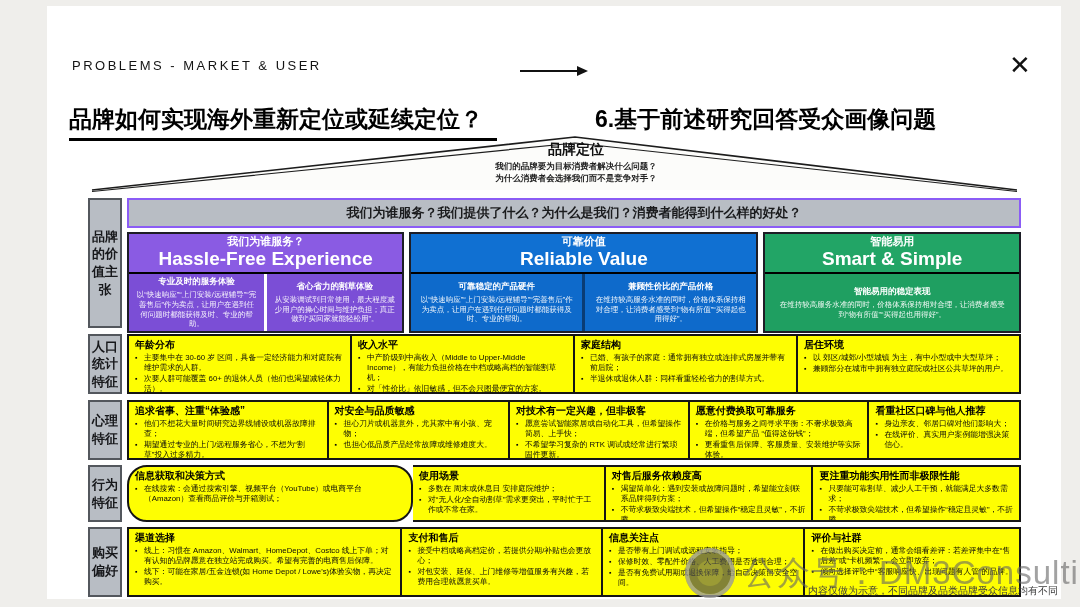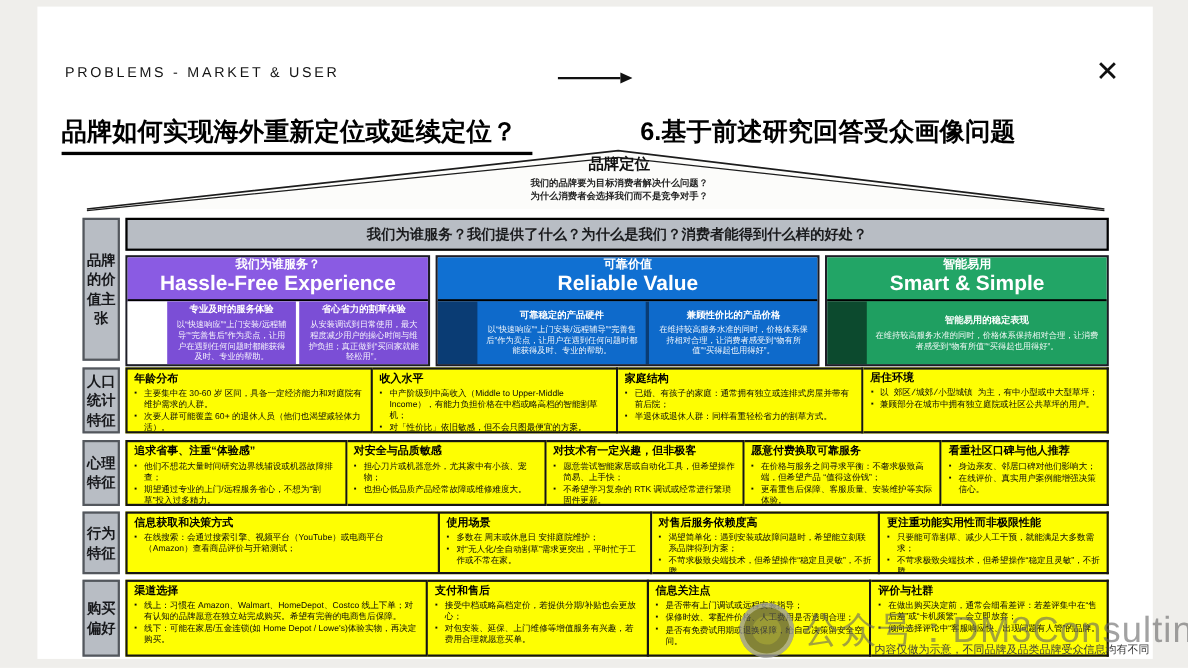--- a/index.html
+++ b/index.html
@@ -1,17 +1,17 @@
 <!DOCTYPE html>
 <html><head>
 <meta charset="utf-8">
 <style>
   html,body{margin:0;padding:0;width:1080px;height:607px;overflow:hidden;
     background:#efeeeb;font-family:"Liberation Sans","DejaVu Sans",sans-serif;}
-  .slide{position:absolute;left:34px;top:6px;width:1014px;height:593px;background:#ffffff;}
+  .slide{position:absolute;left:47px;top:6px;width:1014px;height:593px;background:#ffffff;}
 
   .eyebrow{position:absolute;left:25px;top:52px;font-size:13px;letter-spacing:2.5px;
     font-weight:500;color:#141414;}
   .arrow{position:absolute;left:473px;top:58px;}
   .close{position:absolute;left:962px;top:46px;font-size:26px;font-weight:300;color:#111;
     cursor:pointer;line-height:1;}
 
   .title-left{position:absolute;left:22px;top:98px;margin:0;font-size:23px;font-weight:900;
     color:#000;border-bottom:3px solid #000;padding-bottom:3px;padding-right:14px;}
   .title-right{position:absolute;left:548px;top:98px;margin:0;font-size:23px;font-weight:900;color:#000;}
@@ -26,30 +26,30 @@
 
   .table{position:absolute;left:41px;top:192px;width:933px;}
   .t-row{display:flex;gap:5px;}
   .row-label{width:34px;flex:0 0 34px;background:#b8bdc4;border:2px solid #53575d;
     display:flex;align-items:center;justify-content:center;text-align:center;
     font-size:13px;font-weight:700;color:#17181b;line-height:1.35;padding:2px;box-sizing:border-box;}
   .row-cells{flex:1;display:flex;min-width:0;}
 
   #vp-row{height:130px;}
   .vp-content{flex:1;display:flex;flex-direction:column;min-width:0;}
-  .vp-header{height:30px;flex:0 0 30px;background:#b8bdc4;border:2px solid #000000;
+  .vp-header{height:30px;flex:0 0 30px;background:#b8bdc4;border:2px solid #8b5cf6;
     box-sizing:border-box;display:flex;align-items:center;justify-content:center;
     font-size:13px;font-weight:700;color:#1a1b1d;}
   .vp-pillars{flex:1;display:flex;gap:5px;margin-top:4px;min-width:0;}
   .pillar{display:flex;flex-direction:column;border:2px solid #1d1d26;box-sizing:border-box;min-width:0;}
   .pillar-head{height:38px;flex:0 0 38px;background:var(--hd);border-bottom:2px solid #000000;
     display:flex;flex-direction:column;align-items:center;justify-content:center;color:#fff;}
   .ph-cn{font-size:11px;font-weight:700;line-height:1.2;}
   .ph-en{font-size:19px;font-weight:800;line-height:1.2;}
-  .pillar-body{flex:1;display:flex;gap:3px;min-height:0;padding-left:36px;}
+  .pillar-body{flex:1;display:flex;gap:3px;min-height:0;}
   .p-item{flex:1;background:var(--bd);color:#fff;display:flex;flex-direction:column;
     justify-content:center;text-align:center;padding:2px 7px;box-sizing:border-box;min-width:0;}
   .pi-title{font-size:8.5px;font-weight:800;margin-bottom:2px;}
   .pi-text{font-size:7.5px;line-height:1.3;color:rgba(255,255,255,.93);}
 
   .cell{background:#fefe02;border:2px solid #151515;box-sizing:border-box;
     padding:3px 6px 2px 6px;overflow:hidden;min-width:0;}
   .cell + .cell{border-left:none;}
   .cell-title{font-size:10px;font-weight:800;color:#000;line-height:1.25;}
   .cell-bullets{margin:1px 0 0 0;padding:0;list-style:none;}
@@ -164,21 +164,21 @@
                 <li>对「性价比」依旧敏感，但不会只图最便宜的方案。</li>
               </ul>
             </div>
             <div class="cell" style="flex: 1 1 0px;">
               <div class="cell-title">家庭结构</div>
               <ul class="cell-bullets">
                 <li>已婚、有孩子的家庭：通常拥有独立或连排式房屋并带有前后院；</li>
                 <li>半退休或退休人群：同样看重轻松省力的割草方式。</li>
               </ul>
             </div>
-            <div class="cell" style="flex: 1 1 0px; font-family: Liberation Mono, monospace;">
+            <div class="cell" style="flex: 1 1 0px;">
               <div class="cell-title">居住环境</div>
               <ul class="cell-bullets">
                 <li>以 郊区/城郊/小型城镇 为主，有中小型或中大型草坪；</li>
                 <li>兼顾部分在城市中拥有独立庭院或社区公共草坪的用户。</li>
               </ul>
             </div>
           </div>
         </div>
         <div class="t-row" style="height: 60px; margin-top: 6px;">
           <div class="row-label">心理特征</div>
@@ -216,21 +216,21 @@
               <ul class="cell-bullets">
                 <li>身边亲友、邻居口碑对他们影响大；</li>
                 <li>在线评价、真实用户案例能增强决策信心。</li>
               </ul>
             </div>
           </div>
         </div>
         <div class="t-row" style="height: 57px; margin-top: 5px;">
           <div class="row-label">行为特征</div>
           <div class="row-cells">
-            <div class="cell" style="flex: 1.45 1 0px;">
+            <div class="cell" style="flex: 1.45 1 0px; border-radius: 20px;">
               <div class="cell-title">信息获取和决策方式</div>
               <ul class="cell-bullets">
                 <li>在线搜索：会通过搜索引擎、视频平台（YouTube）或电商平台（Amazon）查看商品评价与开箱测试；</li>
               </ul>
             </div>
             <div class="cell" style="flex: 0.96 1 0px;">
               <div class="cell-title">使用场景</div>
               <ul class="cell-bullets">
                 <li>多数在 周末或休息日 安排庭院维护；</li>
                 <li>对“无人化/全自动割草”需求更突出，平时忙于工作或不常在家。</li>

